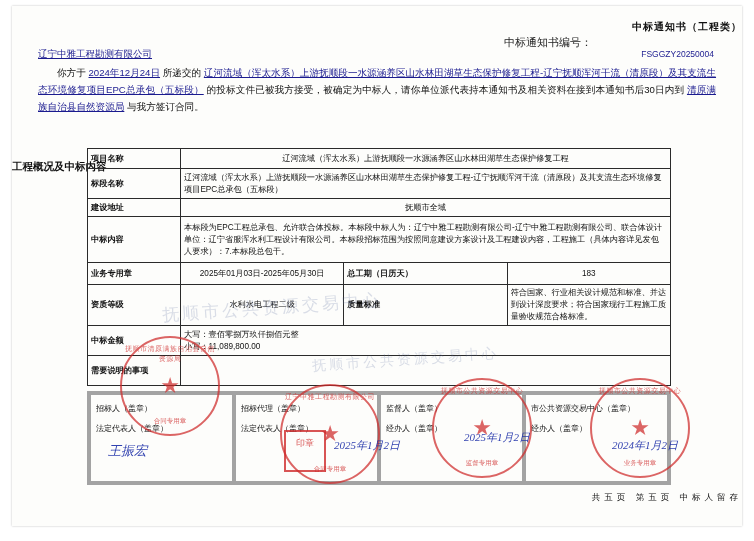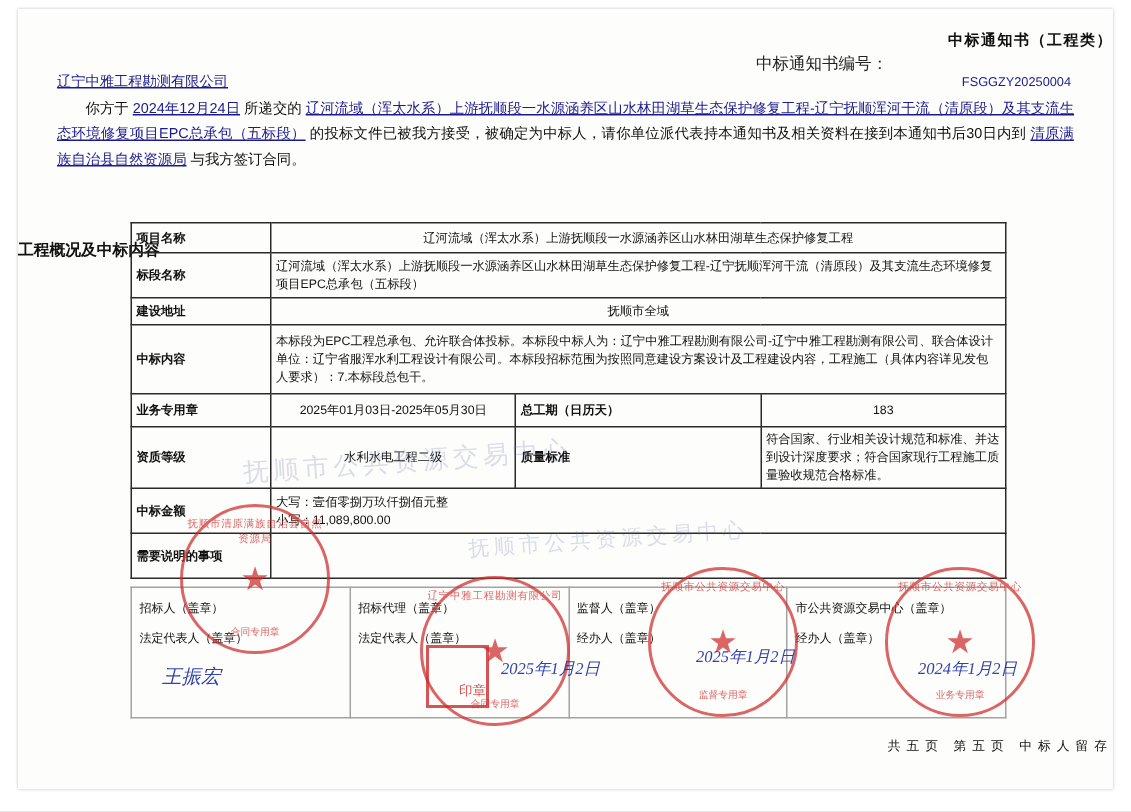--- a/index.html
+++ b/index.html
@@ -126,21 +126,21 @@
   }
   .sign-table {
     position: absolute;
     left: 75px;
     top: 385px;
     width: 584px;
     border-collapse: collapse;
     table-layout: fixed;
   }
   .sign-table td {
-    border: 1px solid #a3a3a3;
+    border: 4px solid #a3a3a3;
     font-size: 8px;
     color: #111;
     vertical-align: top;
     padding: 4px 5px;
     height: 78px;
     line-height: 20px;
     margin-left: 16px;
   }
   .footer {
     position: absolute;
@@ -190,23 +190,23 @@
   .square-stamp {
     position: absolute;
     left: 272px;
     top: 424px;
     width: 42px;
     height: 42px;
     border: 2px solid #cf2b2b;
     color: #cf2b2b;
     opacity: 0.8;
     font-size: 9px;
-    text-align: right;
+    text-align: center;
     line-height: 12px;
-    padding-top: 22px;
+    padding-top: 5px;
     box-sizing: border-box;
   }
   .handwrite {
     position: absolute;
     color: #1b2ea8;
     font-family: "Liberation Serif", serif;
     font-style: italic;
     font-size: 11px;
     opacity: 0.9;
   }

